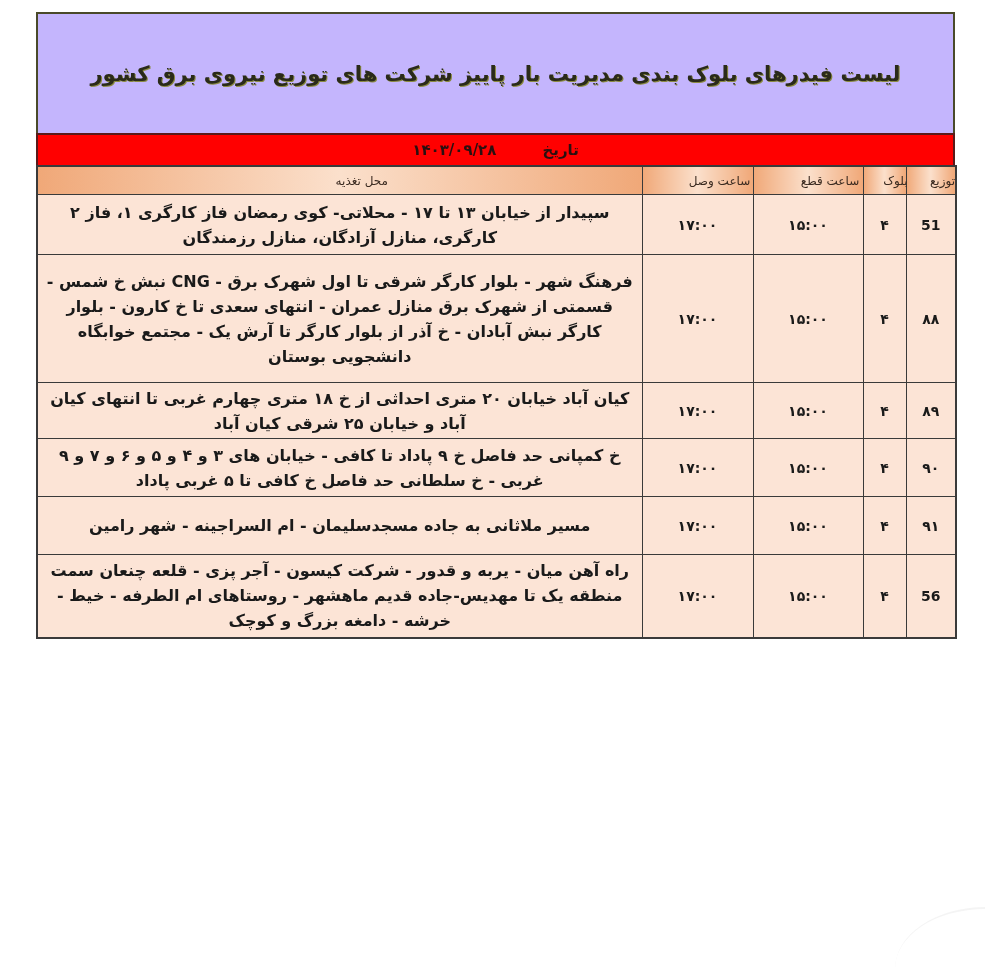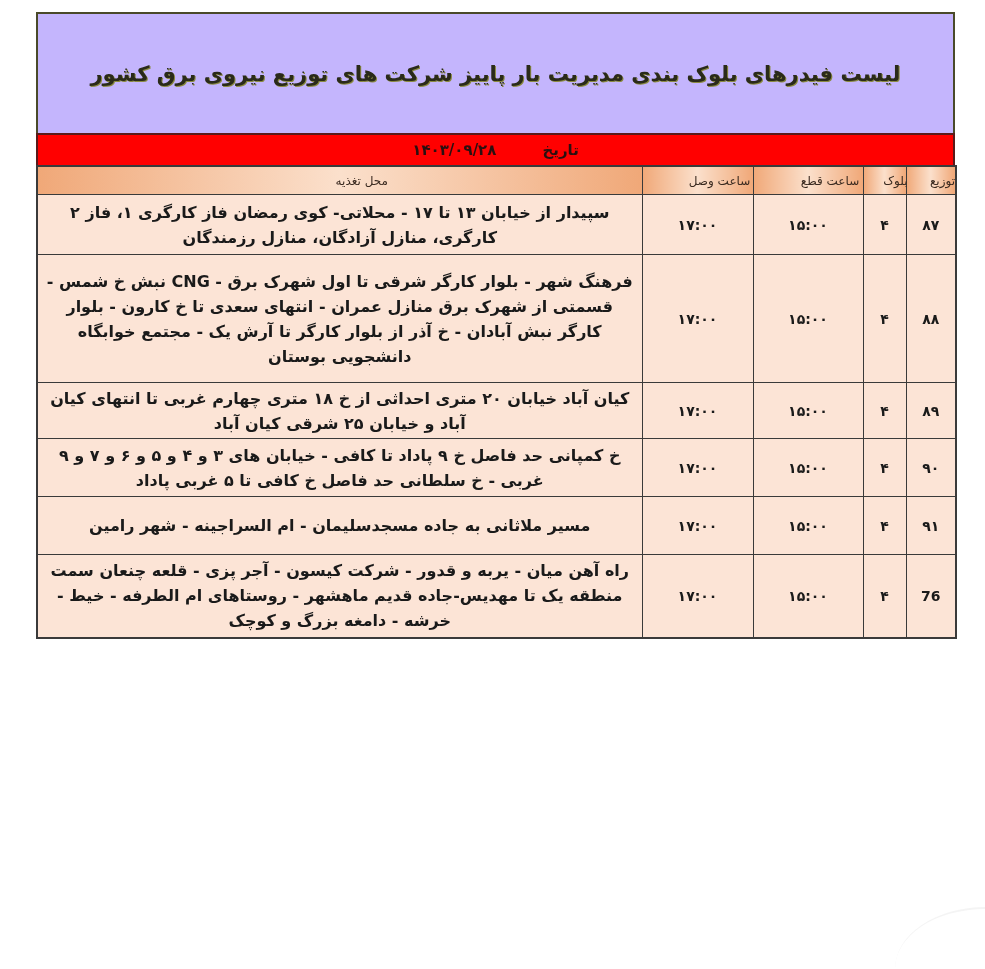--- a/index.html
+++ b/index.html
@@ -62,21 +62,21 @@
       <tr>
         <th>توزیع</th>
         <th>بلوک</th>
         <th>ساعت قطع</th>
         <th>ساعت وصل</th>
         <th>محل تغذیه</th>
       </tr>
     </thead>
     <tbody>
       <tr style="height:60px">
-        <td>۸۷</td>
+        <td>51</td>
         <td>۴</td>
         <td>۱۵:۰۰</td>
         <td>۱۷:۰۰</td>
         <td class="loc">سپیدار از خیابان ۱۳ تا ۱۷ - محلاتی- کوی رمضان فاز کارگری ۱، فاز ۲ کارگری، منازل آزادگان، منازل رزمندگان</td>
       </tr>
       <tr style="height:128px">
         <td>۸۸</td>
         <td>۴</td>
         <td>۱۵:۰۰</td>
         <td>۱۷:۰۰</td>
@@ -97,21 +97,21 @@
         <td class="loc">خ کمپانی حد فاصل خ ۹ پاداد تا کافی - خیابان های ۳ و ۴ و ۵ و ۶ و ۷ و ۹ غربی - خ سلطانی حد فاصل خ کافی تا ۵ غربی پاداد</td>
       </tr>
       <tr style="height:58px">
         <td>۹۱</td>
         <td>۴</td>
         <td>۱۵:۰۰</td>
         <td>۱۷:۰۰</td>
         <td class="loc">مسیر ملاثانی به جاده مسجدسلیمان - ام السراجینه - شهر رامین</td>
       </tr>
       <tr style="height:83px">
-        <td>76</td>
+        <td>56</td>
         <td>۴</td>
         <td>۱۵:۰۰</td>
         <td>۱۷:۰۰</td>
         <td class="loc">راه آهن میان - یربه و قدور - شرکت کیسون - آجر پزی - قلعه چنعان سمت منطقه یک تا مهدیس-جاده قدیم ماهشهر - روستاهای ام الطرفه - خیط - خرشه - دامغه بزرگ و کوچک</td>
       </tr>
     </tbody>
   </table>
 </div>
 <div class="corner-swoosh"></div>
 

